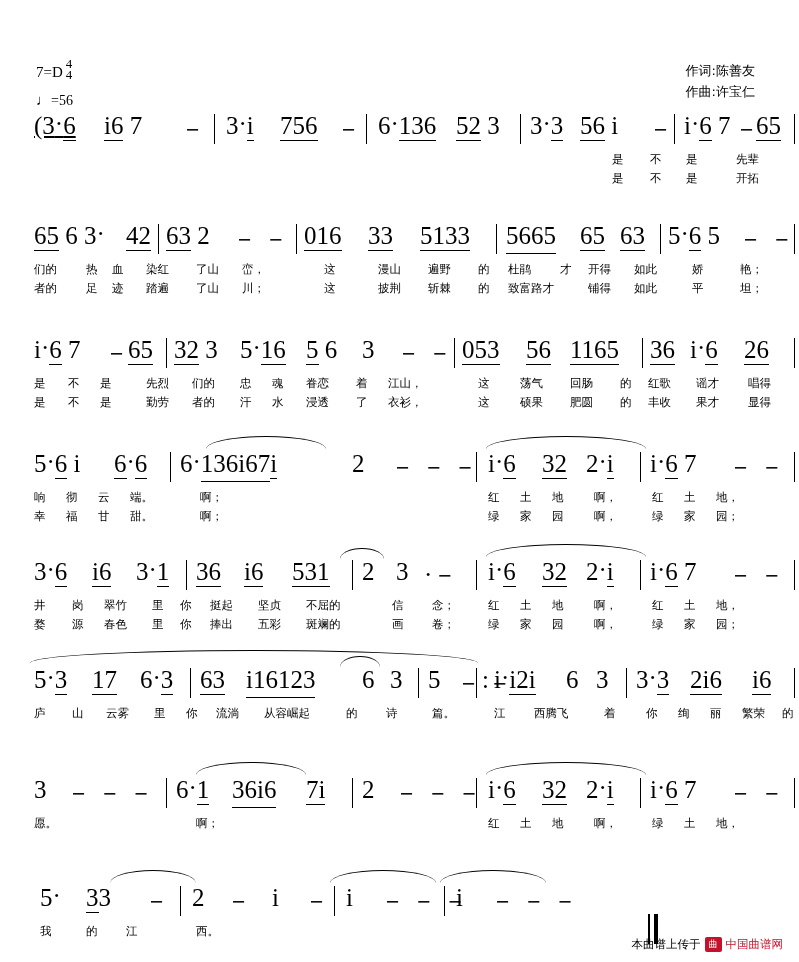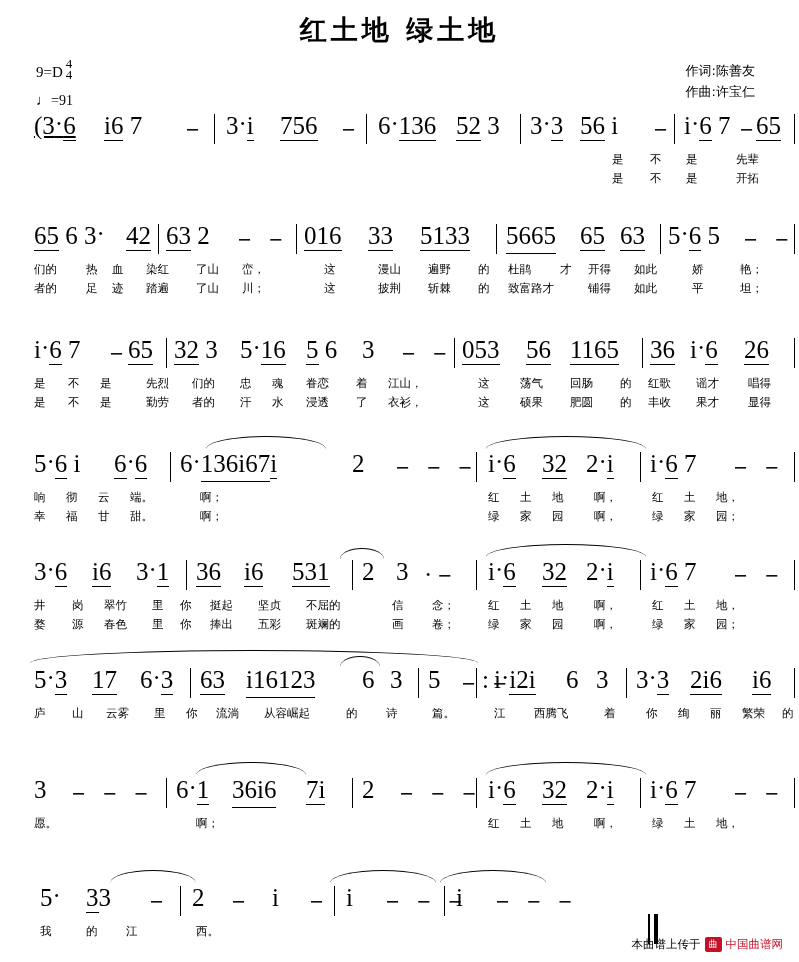--- a/index.html
+++ b/index.html
@@ -89,28 +89,27 @@
     font-size:9px;line-height:15px;text-align:center;border-radius:2px;
     font-family:"DejaVu Sans", sans-serif;
   }
   .footer .site{color:#c5122b;}
 </style>
 </head>
 <body>
 
 <div class="sheet">
 
-  <div class="title">红土地 绿土地</div>
 
   <div class="keysig">
-    <span>9=D</span><span class="frac"><span class="num">4</span><span class="den">4</span></span>
+    <span>7=D</span><span class="frac"><span class="num">4</span><span class="den">4</span></span>
   </div>
 
   <div class="tempo">
-    <span class="note">♩</span><span>=91</span>
+    <span class="note">♩</span><span>=56</span>
   </div>
 
   <div class="credits">
     <div>作词:陈善友</div>
     <div>作曲:许宝仁</div>
   </div>
 
   <div class="system" style="top:112px;">
     <div class="notes">
       <span class="tok" style="left:34px;text-decoration:underline;">(3<span style="position:relative;top:-2px;">·</span><span class="u1">6</span></span>

